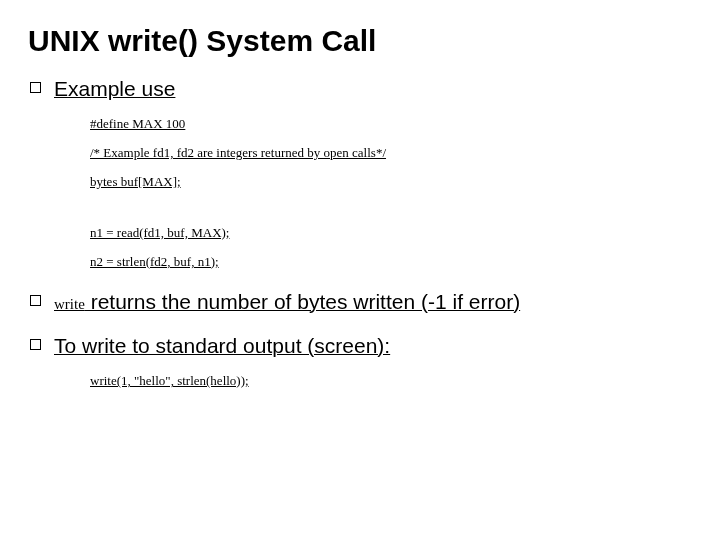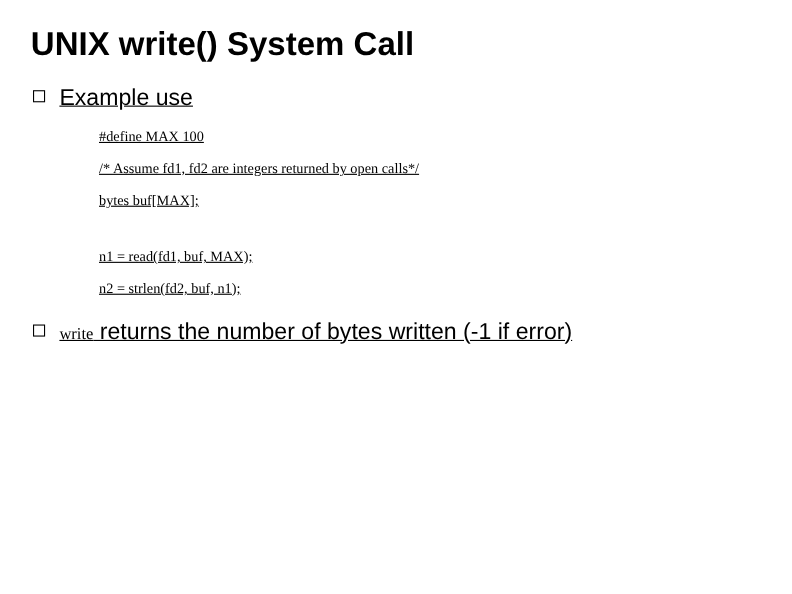--- a/index.html
+++ b/index.html
@@ -72,29 +72,35 @@
 
 <div class="slide">
   <div class="title">UNIX write() System Call</div>
 
   <ul class="top-list">
 
     <li>
       <span class="li-text">Example use</span>
       <div class="codeblock">
         <div>#define MAX 100</div>
-        <div>/* Assume fd1, fd2 are integers returned by open calls*/</div>
+        <div>/* Example fd1, fd2 are integers returned by open calls*/</div>
         <div>bytes buf[MAX];</div>
         <div class="gap"></div>
         <div>n1 = read(fd1, buf, MAX);</div>
         <div>n2 = strlen(fd2, buf, n1);</div>
       </div>
     </li>
 
     <li>
       <span class="li-text">
         <span class="inline-code">write</span><span> returns the number of bytes written (-1 if error)</span>
       </span>
     </li>
 
+    <li>
+      <span class="li-text">To write to standard output (screen):</span>
+      <div class="codeblock">
+        <div>write(1, "hello", strlen(hello));</div>
+      </div>
+    </li>
 
   </ul>
 </div>
 
 </body></html>

